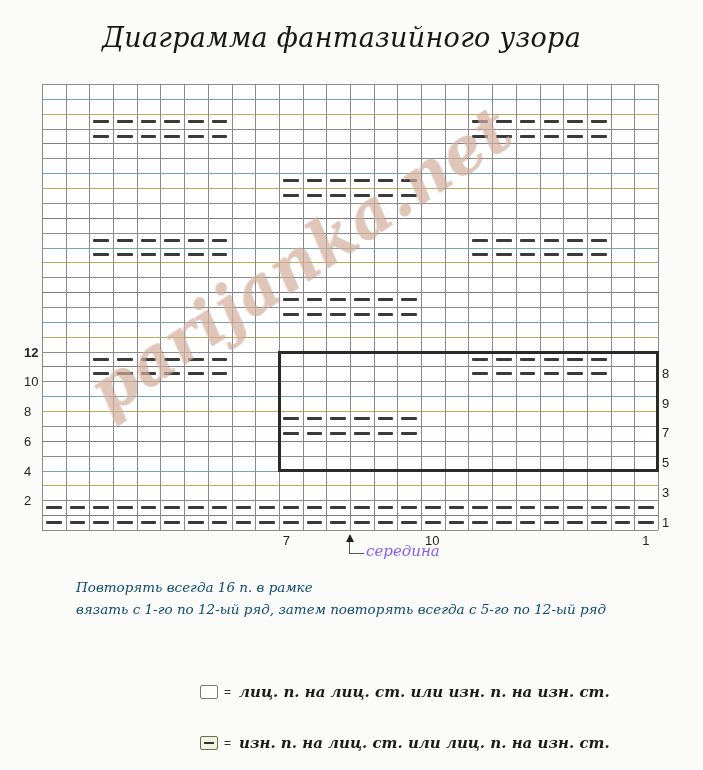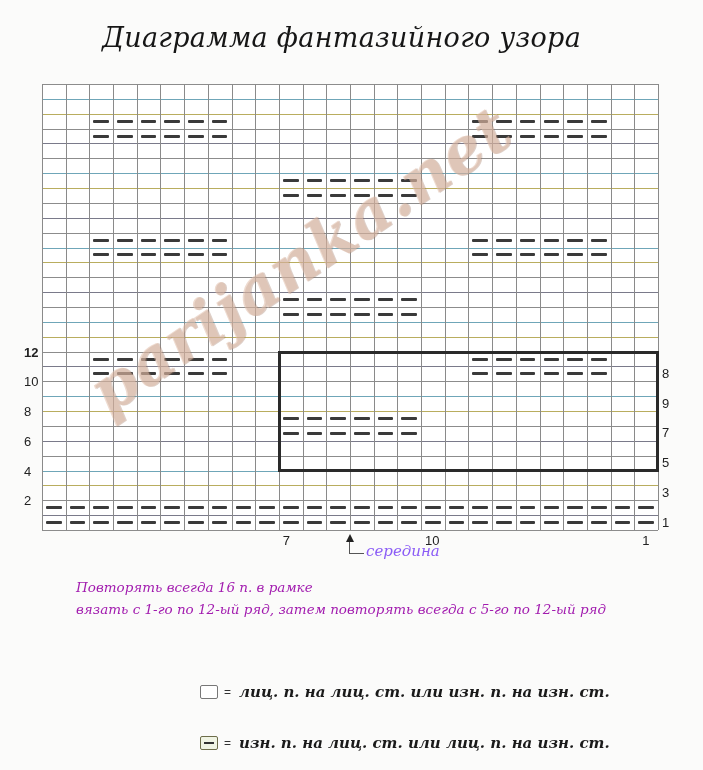--- a/index.html
+++ b/index.html
@@ -9,21 +9,21 @@
   #grid { position: absolute; left: 42px; top: 84px; width: 616px; height: 446px; background: #ffffff; }
   .hline { position: absolute; left: 0; width: 616px; height: 1px; }
   .vline { position: absolute; top: 0; height: 446px; width: 1px; background: #8a8a8a; }
   .dash { position: absolute; height: 3px; background: #3a3a3a; border-radius: 1px; }
   .frame { position: absolute; border: 3px solid #2a2a2a; box-sizing: border-box; }
   .rowlabel { position: absolute; font-size: 13px; color: #222; }
   .collabel { position: absolute; font-size: 13px; color: #222; }
   .marker-arrow { position: absolute; width: 0; height: 0; border-left: 4px solid transparent; border-right: 4px solid transparent; border-bottom: 8px solid #222; }
   .marker-line { position: absolute; border-left: 1px solid #555; border-bottom: 1px solid #555; }
   .marker-text { position: absolute; font-family: "DejaVu Serif", serif; font-style: italic; font-size: 15px; color: #8b5cf6; }
-  .instr { position: absolute; left: 76px; font-family: "DejaVu Serif", serif; font-style: italic; font-size: 13.5px; color: #a21caf; white-space: nowrap; }
+  .instr { position: absolute; left: 76px; font-family: "DejaVu Serif", serif; font-style: italic; font-size: 13.5px; color: #0c4a6e; white-space: nowrap; }
   .legend-row { position: absolute; left: 200px; display: flex; align-items: center; }
   .legend-box { width: 16px; height: 12px; border: 1px solid #777; background: #fff; border-radius: 2px; position: relative; }
   .legend-box .ld { position: absolute; left: 3px; right: 3px; top: 5px; height: 2px; background: #333; }
   .legend-box.purl { border-color: #6d6d4a; background: #f0f4e4; }
   .legend-eq { font-size: 12px; margin: 0 8px 0 6px; color: #333; }
   .legend-text { font-family: "DejaVu Serif", serif; font-style: italic; font-weight: bold; font-size: 15px; color: #1a1a1a; white-space: nowrap; }
   .watermark { position: absolute; left: 95px; top: 360px; font-family: "DejaVu Serif", serif; font-style: italic; font-weight: bold; font-size: 64px; color: rgba(224, 190, 170, 0.55); transform: rotate(-34deg); transform-origin: left center; white-space: nowrap; text-shadow: 1px 1px 0 rgba(160,120,100,0.35); pointer-events: none; letter-spacing: 1px; }
 </style>
 </head>
 <body>

